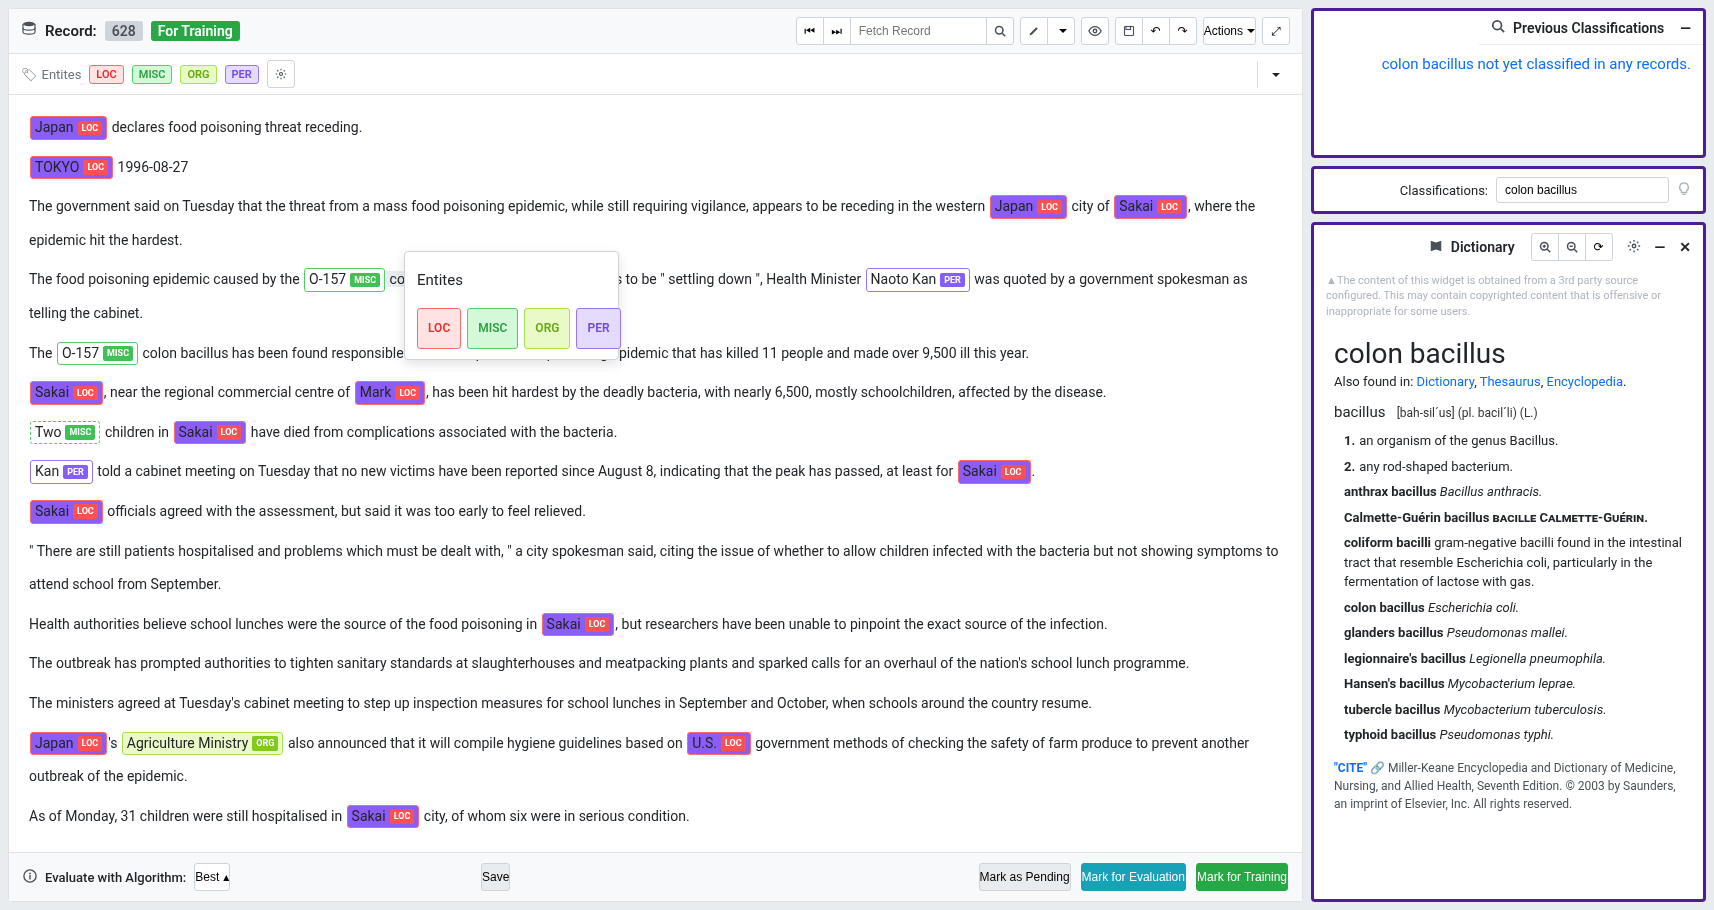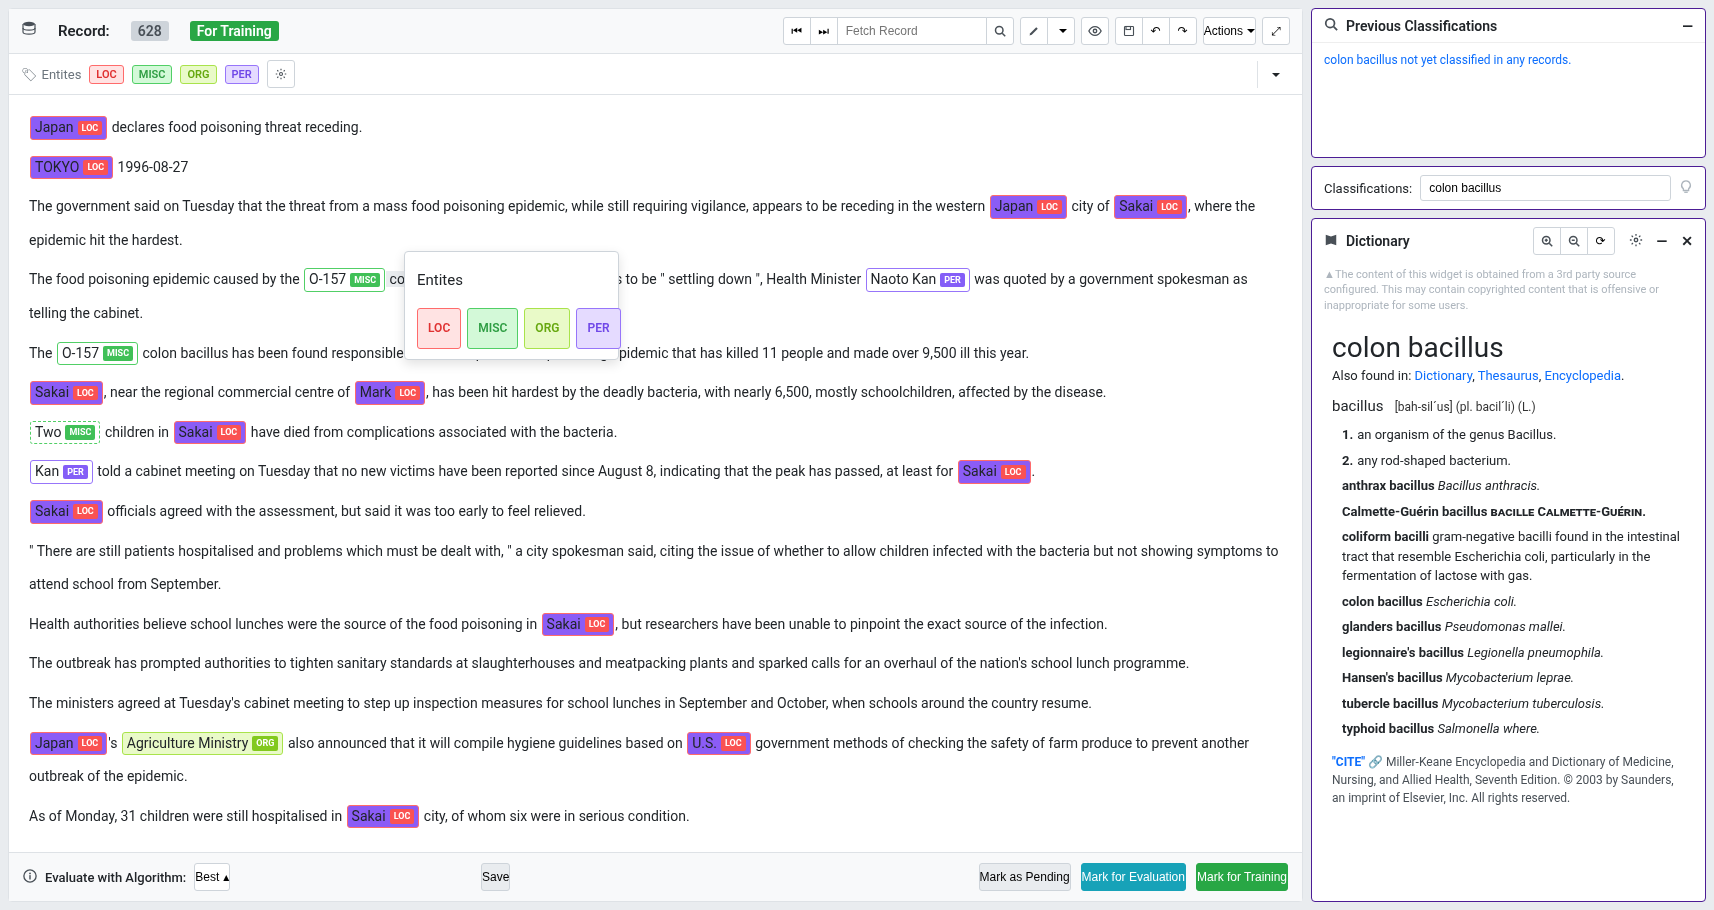--- a/index.html
+++ b/index.html
@@ -2,34 +2,34 @@
 <html><head>
 <meta charset="utf-8">
 <style>
 * { box-sizing: border-box; margin: 0; padding: 0; }
 body { font-family: -apple-system, BlinkMacSystemFont, "Segoe UI", Roboto, sans-serif; font-size: 13px; background: #e9ecef; color: #212529; }
 .app { display: flex; height: 910px; width: 1714px; padding: 8px; gap: 8px; }
 .main-col { flex: 1; display: flex; flex-direction: column; gap: 0; }
 .side-col { width: 395px; display: flex; flex-direction: column; gap: 8px; }
 .panel { background: #fff; border: 1px solid #dee2e6; border-radius: 4px; }
 .header-bar { display: flex; align-items: center; padding: 8px 12px; border-bottom: 1px solid #dee2e6; background: #f8f9fa; gap: 8px; }
-.header-left { display: flex; align-items: center; gap: 21px; flex: 1; }
+.header-left { display: flex; align-items: center; gap: 8px; flex: 1; }
 .header-right { display: flex; align-items: center; gap: 6px; }
 .db-icon { font-size: 16px; }
 .record-label { font-weight: 600; font-size: 15px; }
 .badge { display: inline-block; padding: 2px 7px; border-radius: 3px; font-size: 14px; font-weight: 600; }
 .badge-gray { background: #ced4da; color: #495057; }
 .badge-green { background: #28a745; color: #fff; }
 .btn { display: inline-flex; align-items: center; justify-content: center; padding: 5px 0; border: 1px solid #ced4da; background: #fff; border-radius: 3px; font-size: 12px; cursor: pointer; min-height: 28px; }
 .btn-group { display: inline-flex; }
 .btn-group .btn { border-radius: 0; margin-left: -1px; }
 .btn-group .btn:first-child { border-radius: 3px 0 0 3px; margin-left: 0; }
 .btn-group .btn:last-child { border-radius: 0 3px 3px 0; }
 .input { border: 1px solid #ced4da; padding: 5px 8px; font-size: 12px; border-radius: 3px; }
-.fetch-input { width: 150px; border-radius: 0; margin-left: -1px; }
+.fetch-input { width: 137px; border-radius: 0; margin-left: -1px; }
 .entities-bar { display: flex; align-items: center; padding: 6px 12px; border-bottom: 1px solid #dee2e6; gap: 8px; position: relative; }
 .entities-label { color: #6c757d; font-size: 13px; display: flex; align-items: center; gap: 4px; }
 .tag-chip { display: inline-flex; align-items: center; padding: 2px 6px; border-radius: 3px; font-size: 11px; font-weight: 600; border: 1px solid; }
 .tag-loc { background: #ffe3e3; border-color: #ff6b6b; color: #e03131; }
 .tag-misc { background: #d3f9d8; border-color: #51cf66; color: #2f9e44; }
 .tag-org { background: #e9fac8; border-color: #a9e34b; color: #66a80f; }
 .tag-per { background: #e5dbff; border-color: #9775fa; color: #7048e8; }
 .drop-caret { margin-left: auto; padding: 6px 10px; cursor: pointer; border-left: 1px solid #dee2e6;}
 .doc-body { flex: 1; padding: 16px 20px; overflow-y: auto; line-height: 2.4; font-size: 14px; position: relative; }
 .doc-body p { margin-bottom: 6px; }
@@ -42,24 +42,24 @@
 .ent-loc .ent-label { background: #fa5252; }
 .ent-misc .ent-label { background: #40c057; }
 .ent-org .ent-label { background: #82c91e; }
 .ent-per .ent-label { background: #845ef7; }
 .hl { background: #e9ecef; }
 .footer-bar { display: flex; align-items: center; padding: 10px 14px; border-top: 1px solid #dee2e6; background: #f8f9fa; gap: 10px; }
 .footer-left { display: flex; align-items: center; gap: 8px; flex: 1; }
 .btn-secondary { background: #e9ecef; }
 .btn-info { background: #17a2b8; color: #fff; border-color: #17a2b8; }
 .btn-success { background: #28a745; color: #fff; border-color: #28a745; }
-.side-panel { background: #fff; border: 1px solid #4c1d95; border-radius: 4px; display: flex; flex-direction: column; }
+.side-panel { background: #fff; border: 3px solid #4c1d95; border-radius: 4px; display: flex; flex-direction: column; align-items: flex-end; }
 .side-header { display: flex; align-items: center; padding: 8px 12px; gap: 8px; font-weight: 600; font-size: 14px; border-bottom: 1px solid #eee;}
 .side-header .spacer { flex: 1; }
-.side-body { padding: 10px 12px; font-size: 12px; }
+.side-body { padding: 10px 12px; font-size: 15px; }
 .link { color: #0d6efd; cursor: pointer; }
 .class-row { display: flex; align-items: center; gap: 8px; padding: 8px 12px; }
 .class-input { flex: 1; }
 .dict-meta { color: #adb5bd; font-size: 11px; padding: 4px 12px 10px; line-height:1.4;}
 .dict-content { padding: 0 20px 16px; overflow-y:auto;}
 .dict-title { font-size: 28px; font-weight: 400; margin: 8px 0 4px; }
 .dict-sub { font-size: 13px; margin-bottom: 14px; }
 .dict-h2 { font-size: 15px; font-weight: 400; display:inline-block; margin-right:8px;}
 .dict-pron { font-size: 12px; color: #333; }
 .dict-list { list-style: none; padding-left: 10px; margin-top: 10px; }
@@ -363,21 +363,21 @@
           <li><span class="num">1.</span><span>an organism of the genus Bacillus.</span></li>
           <li><span class="num">2.</span><span>any rod-shaped bacterium.</span></li>
           <li><b>anthrax bacillus </b><i>Bacillus anthracis.</i></li>
           <li><b>Calmette-Guérin bacillus </b><span class="sc">bacille Calmette-Guérin.</span></li>
           <li><b>coliform bacilli </b><span>gram-negative bacilli found in the intestinal tract that resemble Escherichia coli, particularly in the fermentation of lactose with gas.</span></li>
           <li><b>colon bacillus </b><i>Escherichia coli.</i></li>
           <li><b>glanders bacillus </b><i>Pseudomonas mallei.</i></li>
           <li><b>legionnaire's bacillus </b><i>Legionella pneumophila.</i></li>
           <li><b>Hansen's bacillus </b><i>Mycobacterium leprae.</i></li>
           <li><b>tubercle bacillus </b><i>Mycobacterium tuberculosis.</i></li>
-          <li><b>typhoid bacillus </b><i>Salmonella where.</i></li>
+          <li><b>typhoid bacillus </b><i>Pseudomonas typhi.</i></li>
         </ul>
         <div class="cite-row">
           <span class="cite-lbl">"CITE"</span>
           <span style="color:#0d6efd">🔗</span>
           <span> Miller-Keane Encyclopedia and Dictionary of Medicine, Nursing, and Allied Health, Seventh Edition. © 2003 by Saunders, an imprint of Elsevier, Inc. All rights reserved.</span>
         </div>
       </div>
     </div>
   </div>
 </div>

